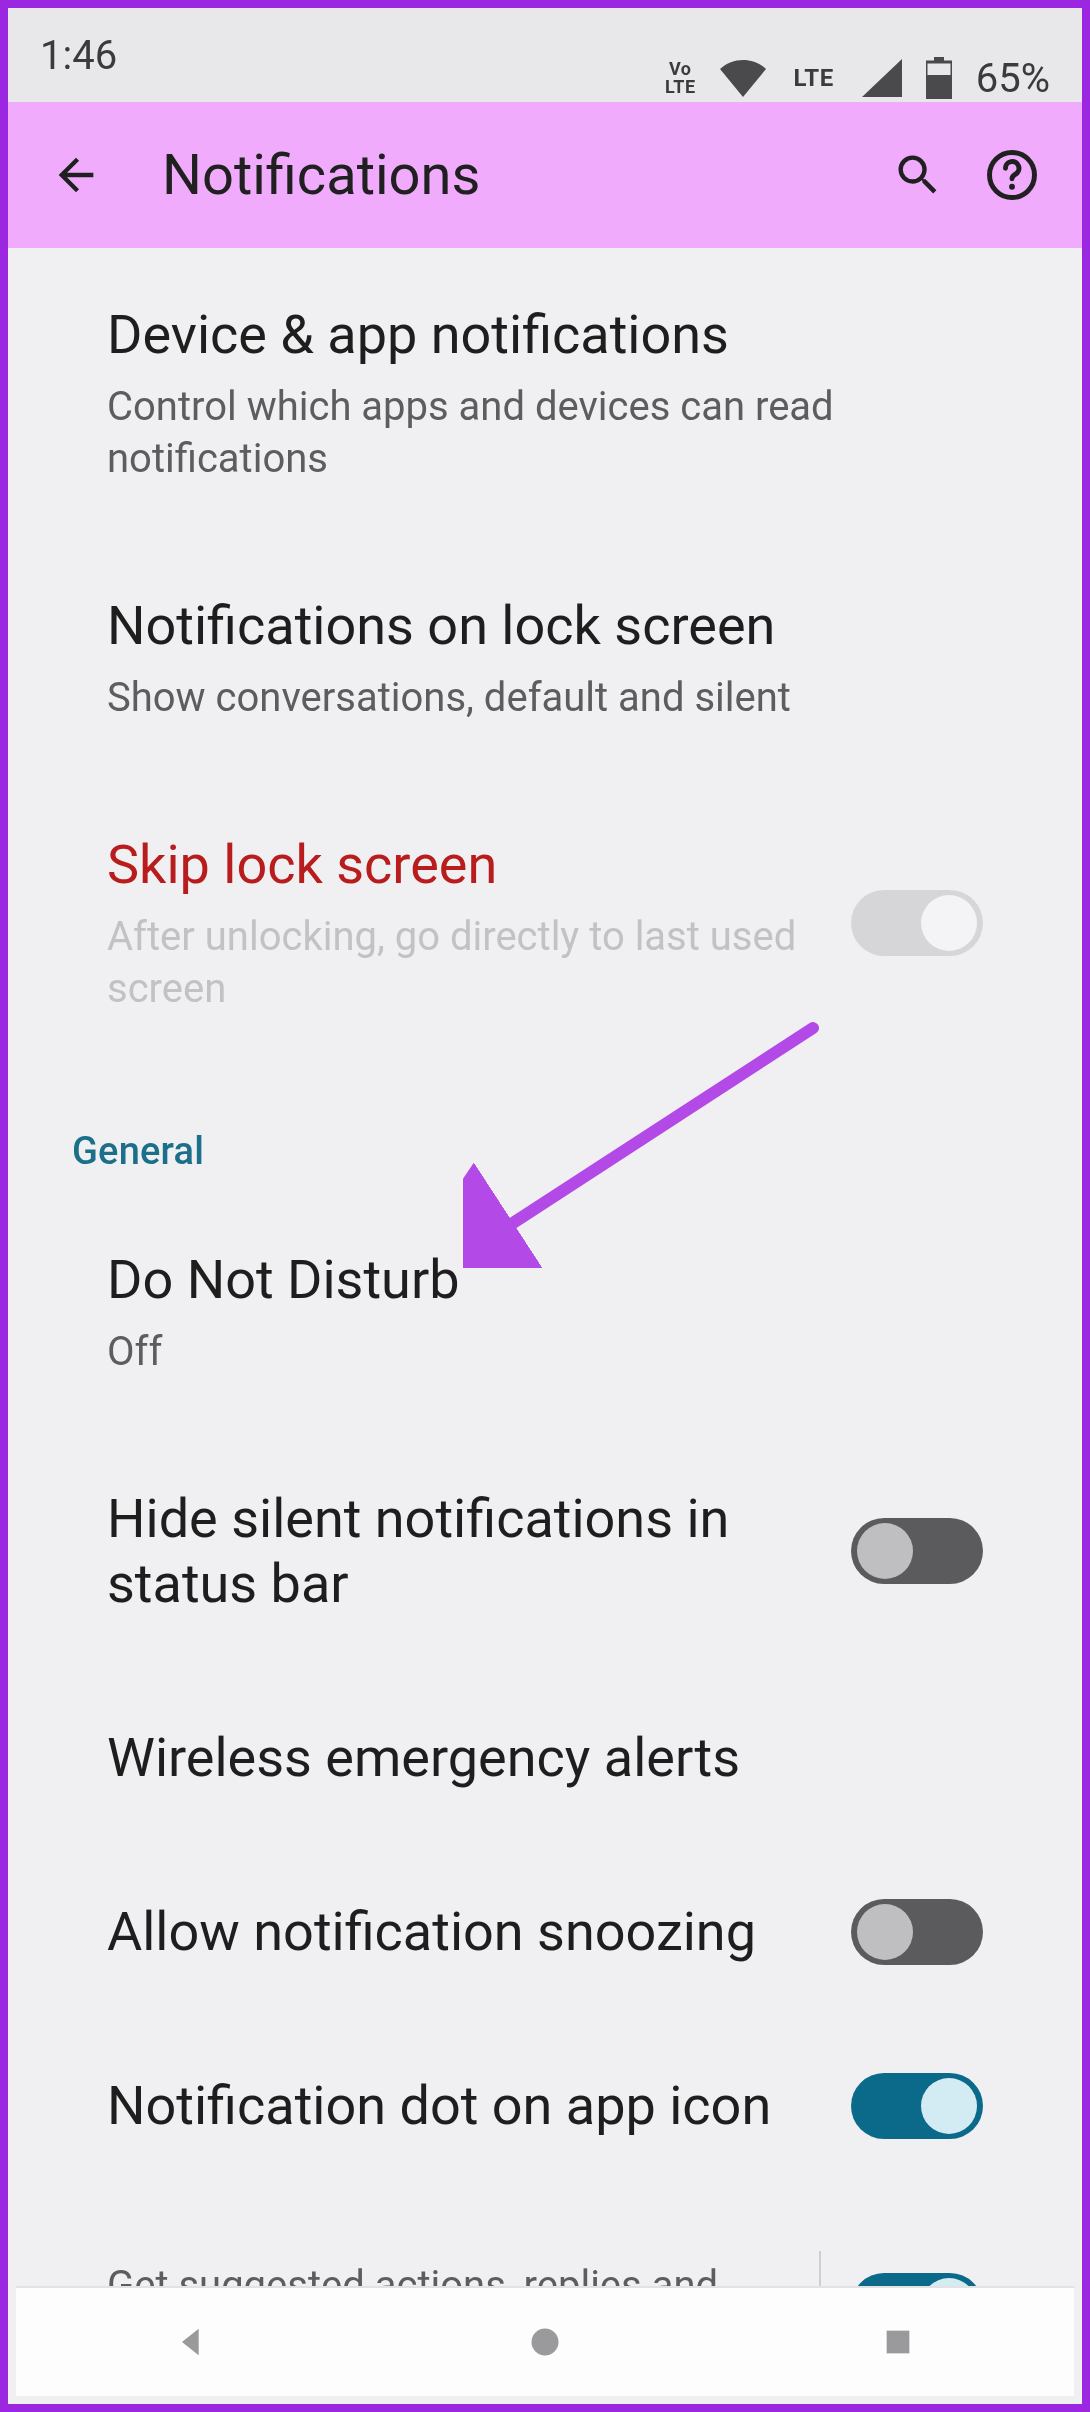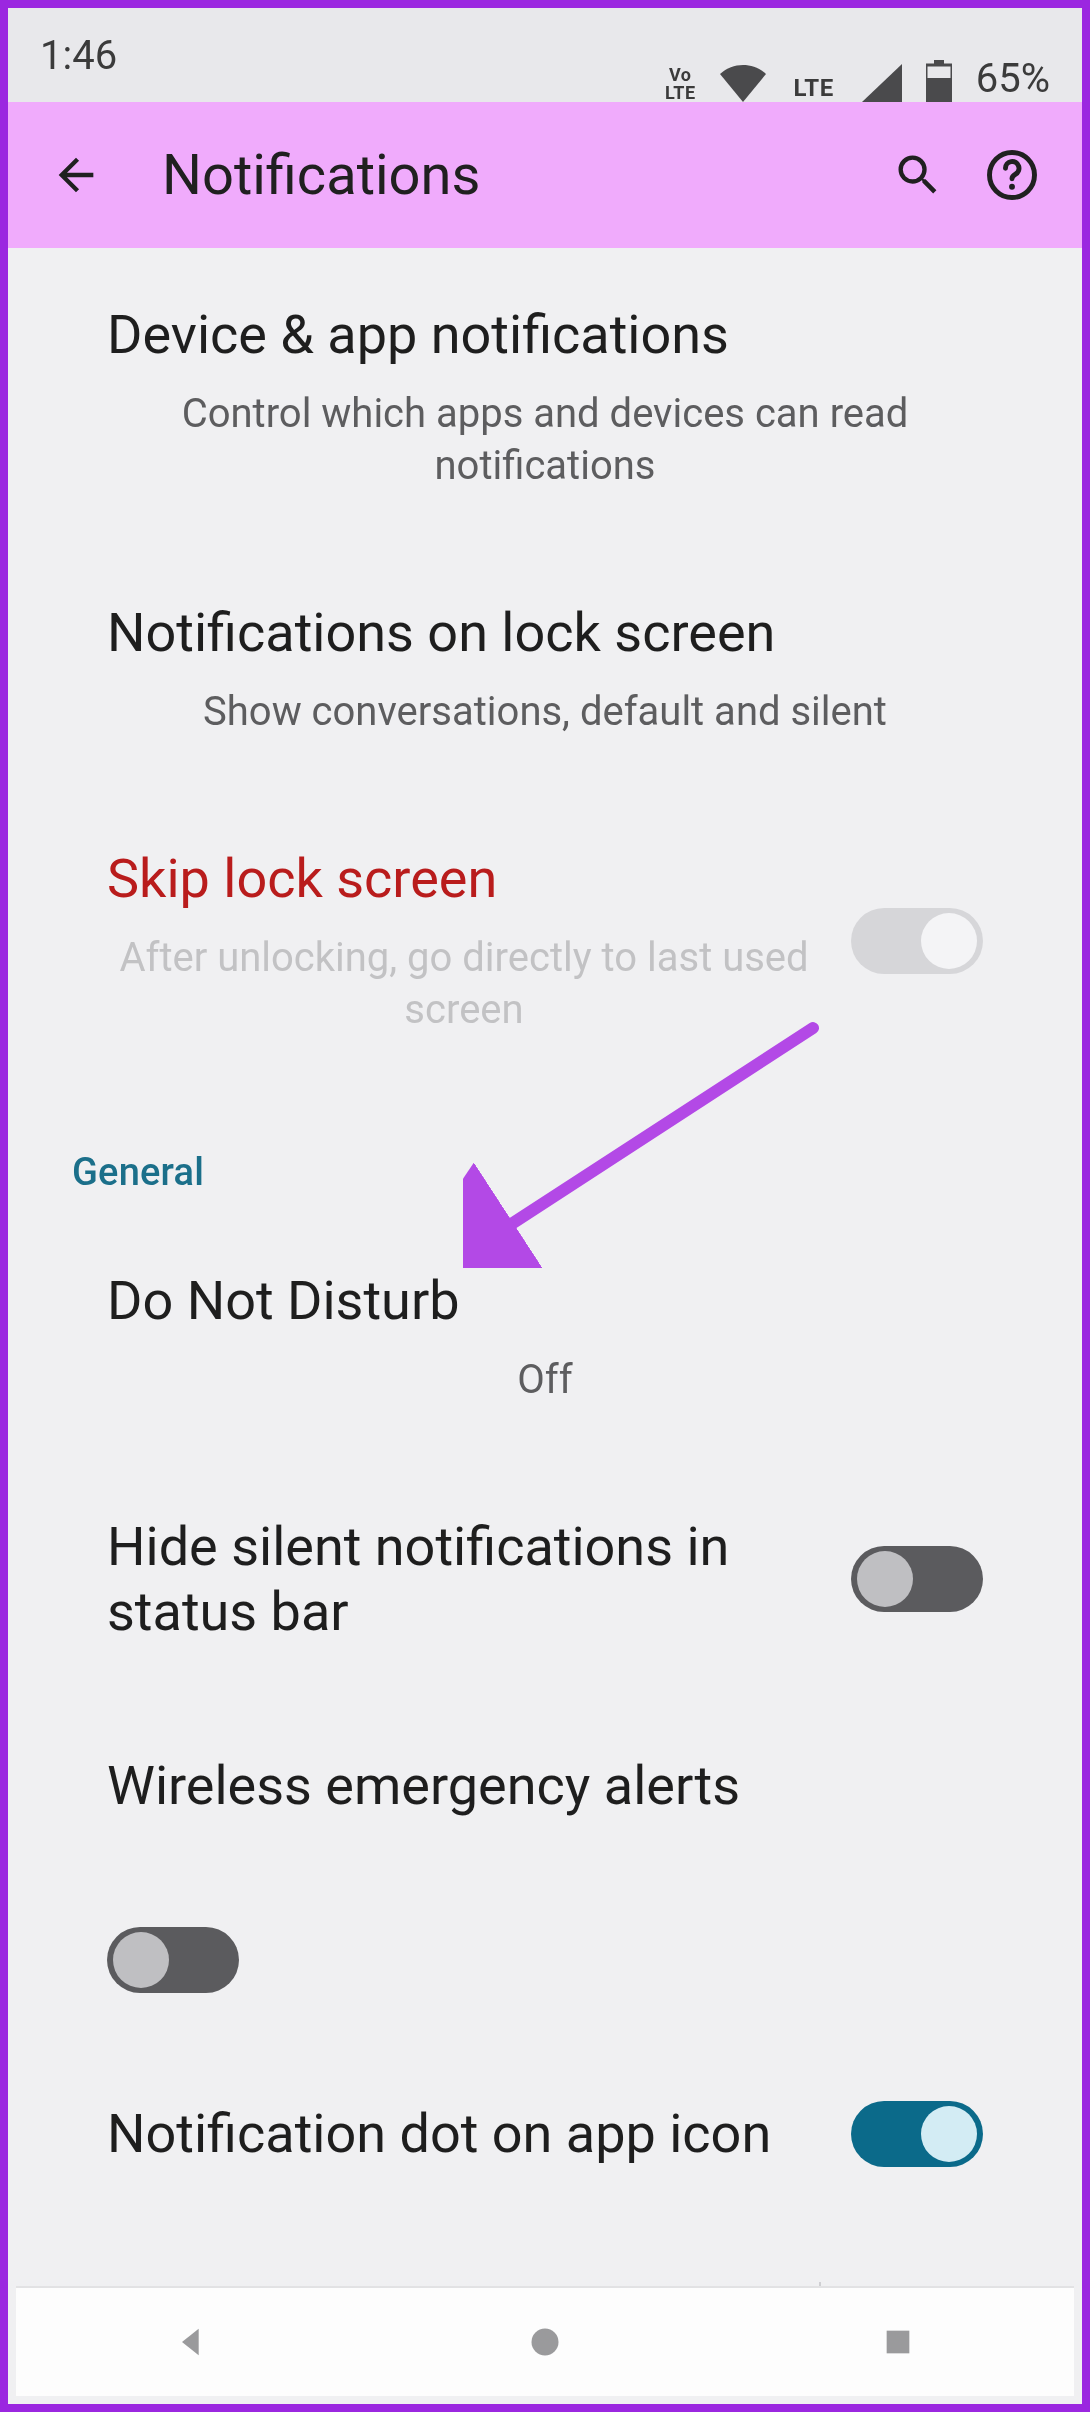--- a/index.html
+++ b/index.html
@@ -18,21 +18,21 @@
     display: flex;
     align-items: center;
     justify-content: space-between;
     padding: 0 32px;
     font-size: 40px;
     color: #3b3b3b;
     background: #e8e8eb;
   }
   .statusbar .right {
     display: flex;
-    align-items: flex-end;
+    align-items: center;
     gap: 24px;
     margin-top: 46px;
   }
   .statusbar svg { display: block; }
   .volte {
     font-size: 18px; line-height: 18px; font-weight: 700;
     text-align: center; letter-spacing: 0.5px;
     color:#3b3b3b;
   }
   .lte { font-size: 24px; font-weight: 700; letter-spacing: 0.5px; margin: 0 4px; }
@@ -87,22 +87,21 @@
   .item .primary {
     font-size: 54px;
     color: #1e1e1e;
     line-height: 1.22;
     font-weight: 400;
   }
   .item .secondary {
     font-size: 40px;
     color: #5d5d5f;
     line-height: 1.3;
-    margin-top: 20px;
-    text-align: center;
+    margin-top: 13px;
   }
   .item.disabled .primary { color: #b91c1c; }
   .item.disabled .secondary { color: #c2c2c4; }
 
   
   .toggle {
     width: 132px; height: 66px;
     border-radius: 40px;
     position: relative;
     flex: none;
@@ -233,20 +232,23 @@
       </div>
   </div>
 
   <div class="item">
     <div class="text">
       <div class="primary">Wireless emergency alerts</div>
     </div>
   </div>
 
   <div class="item">
+    <div class="text">
+      <div class="primary">Allow notification snoozing</div>
+    </div>
     <div class="toggle off-dark">
         <div class="knob"></div>
       </div>
   </div>
 
   <div class="item">
     <div class="text">
       <div class="primary">Notification dot on app icon</div>
     </div>
     <div class="toggle on">

